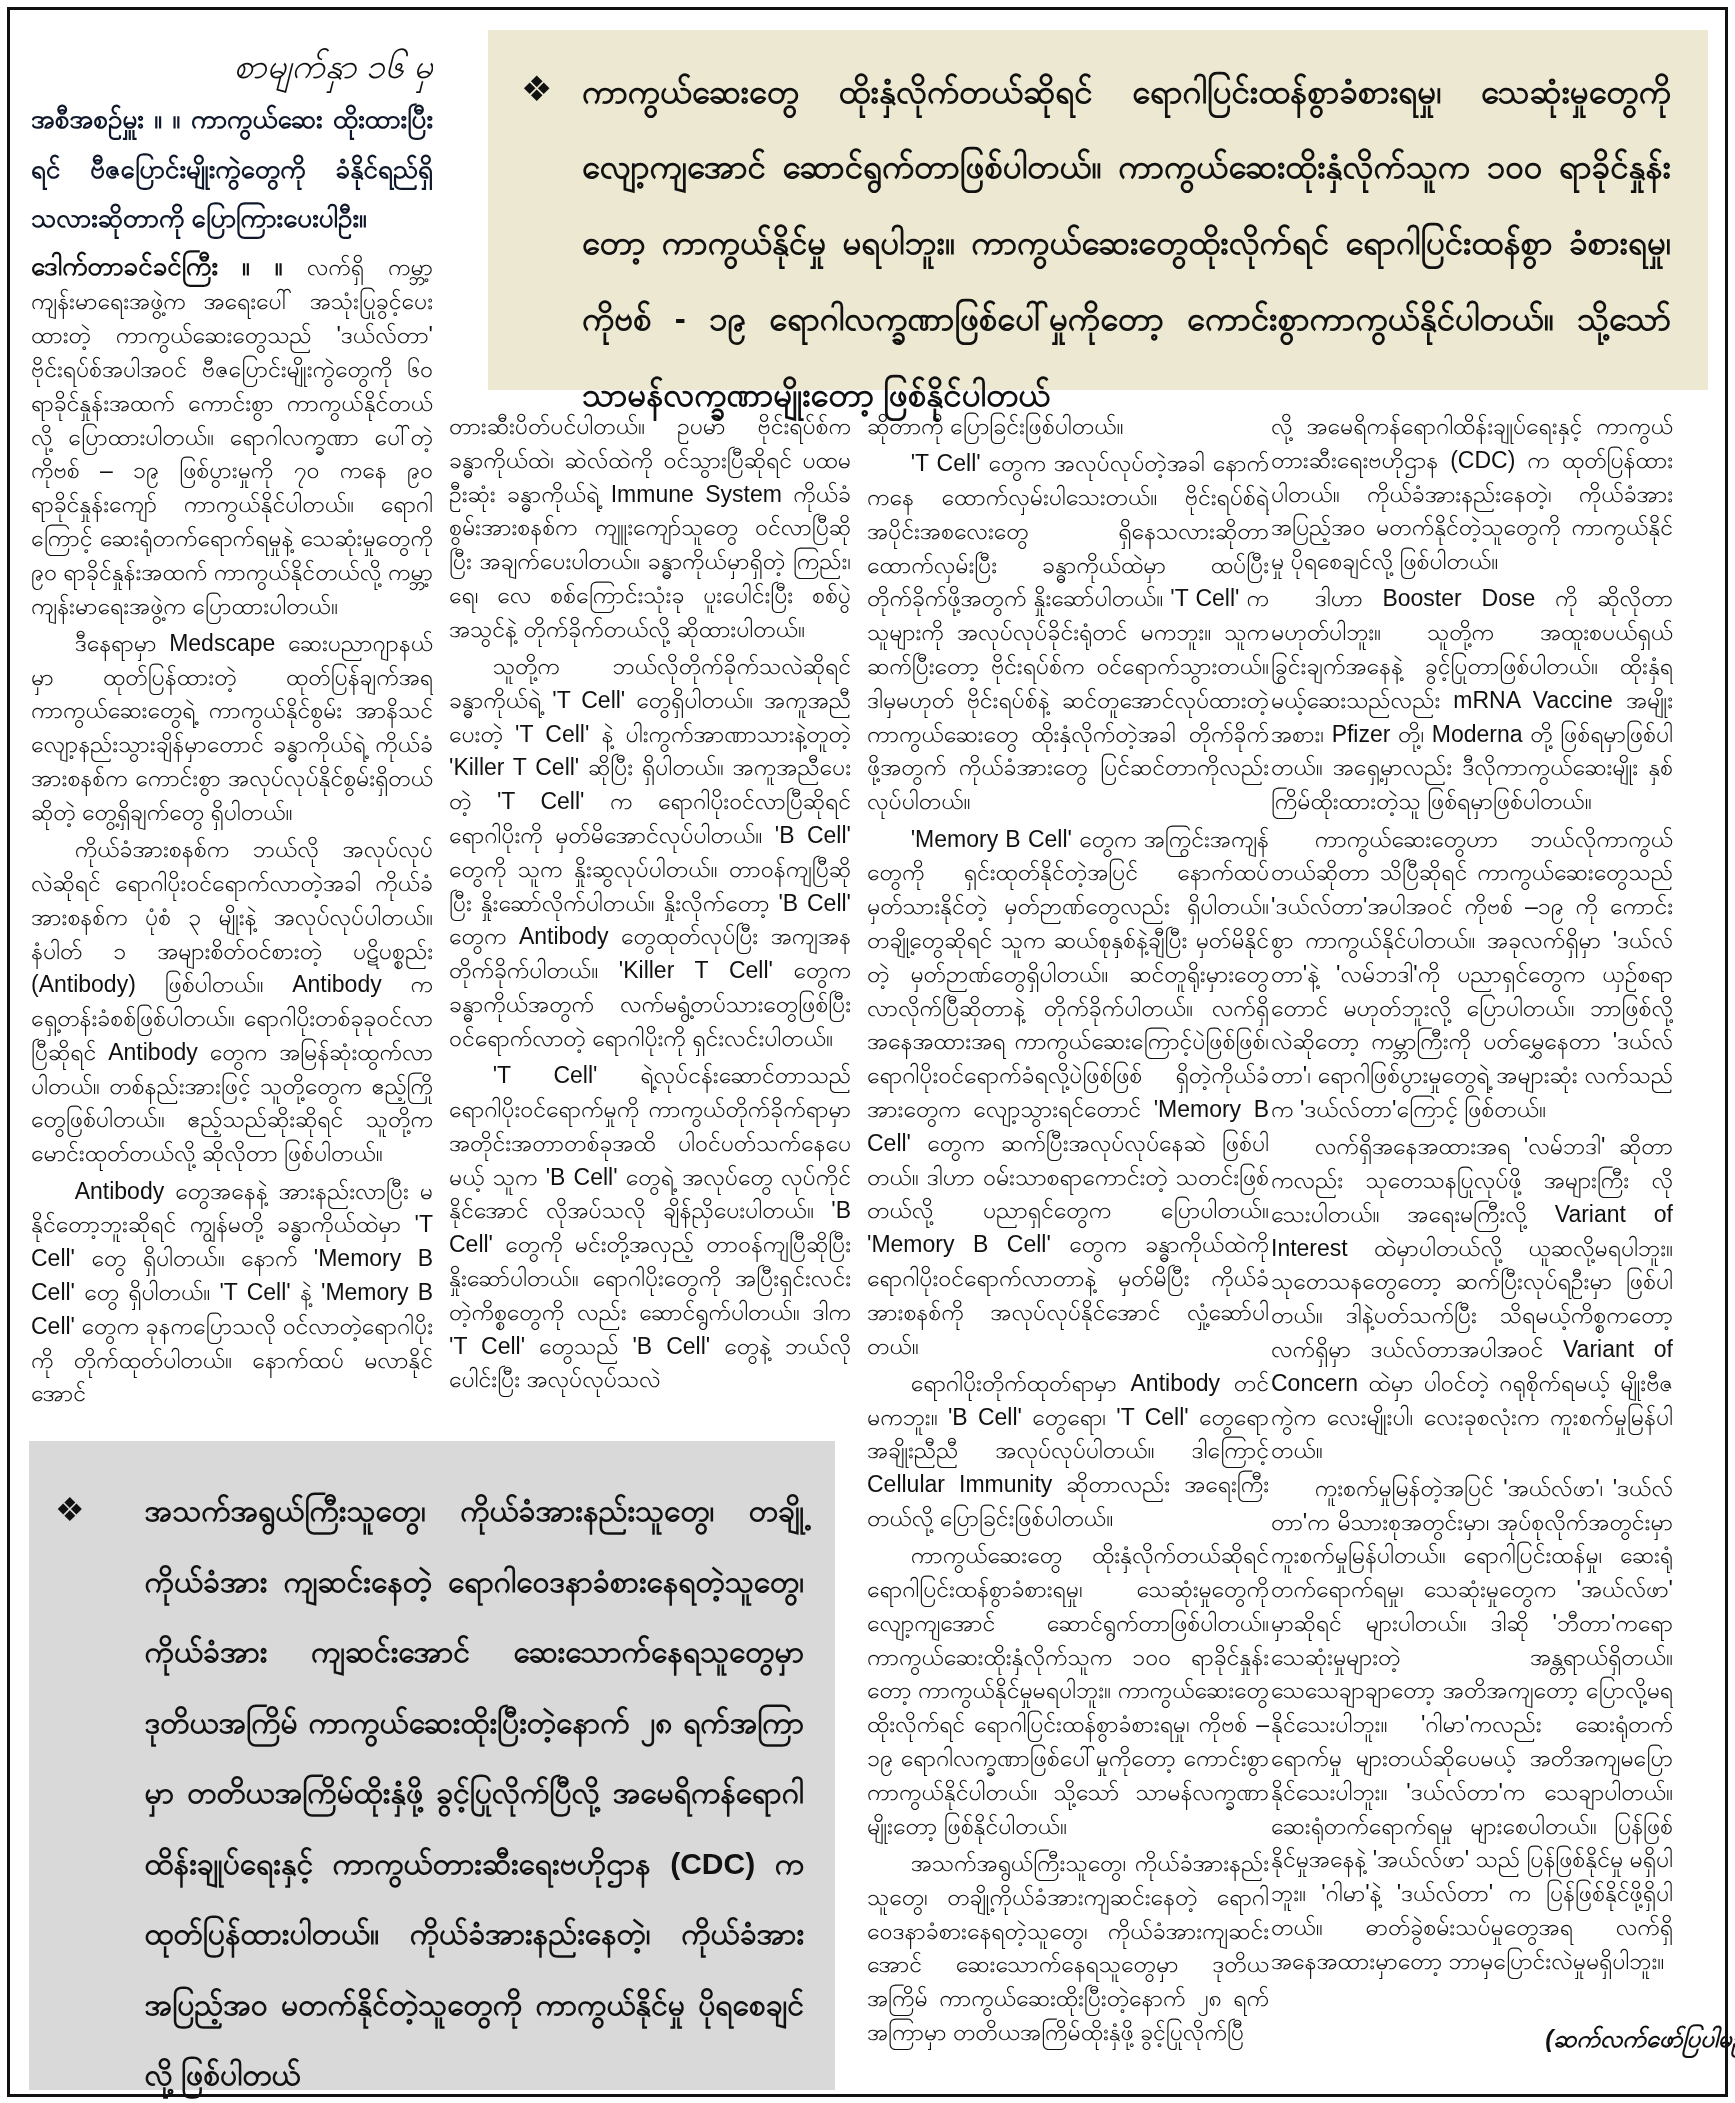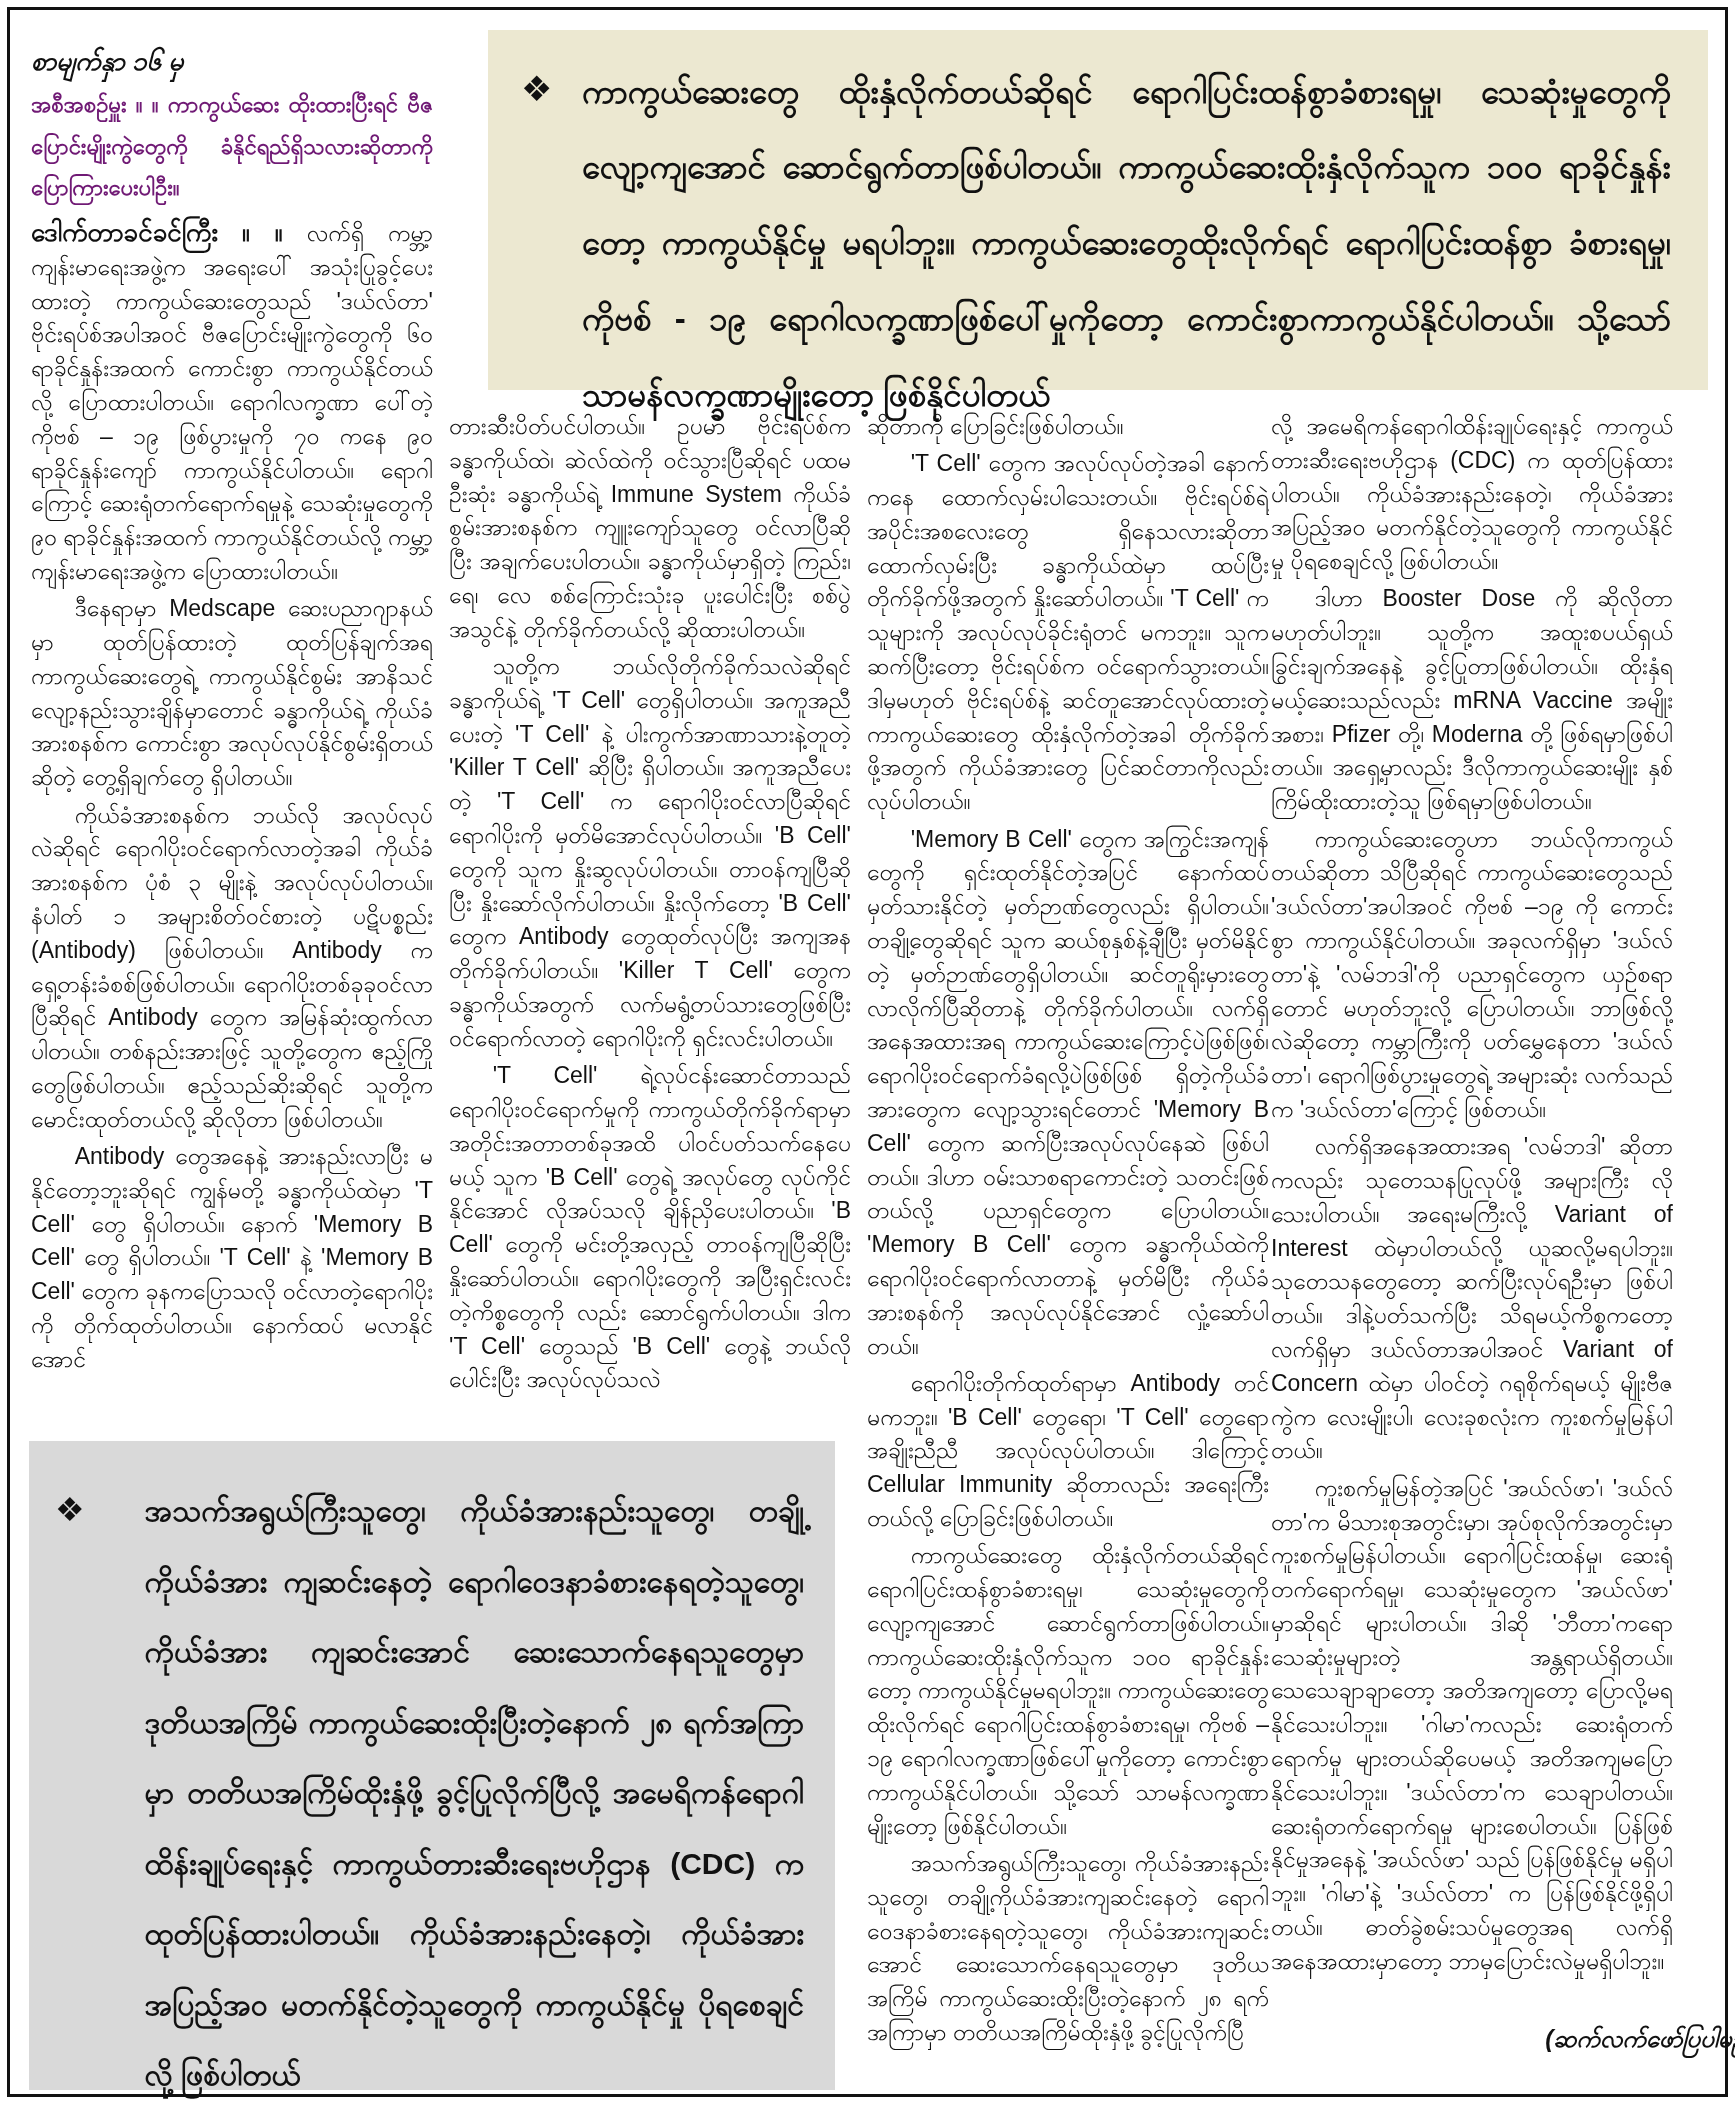--- a/index.html
+++ b/index.html
@@ -12,22 +12,22 @@
 
   
   .col{position:absolute;overflow:hidden;text-align:justify;font-size:23px;line-height:1.47;}
   #col1{left:31px;top:42px;width:402px;height:1390px;}
   #col2{left:449px;top:410px;width:402px;height:1024px;}
   #col3{left:867px;top:410px;width:402px;height:1670px;}
   #col4{left:1271px;top:410px;width:402px;height:1603px;}
   .col p{margin:0 0 3.5px 0;}
   .col p.indent{text-indent:1.9em;}
 
-  .page-ref{font-style:italic;font-weight:bold;font-size:26px;margin:0 0 12px 0;text-align:left;}
-  .question{color:#701a75;font-weight:bold;font-size:22px;line-height:1.9;margin:0 0 8.7px 0;}
+  .page-ref{font-style:italic;font-weight:normal;font-size:34px;margin:0 0 12px 0;text-align:right;}
+  .question{color:#0f172a;font-weight:bold;font-size:26px;line-height:1.9;margin:0 0 8.7px 0;}
   .answer-lead{font-weight:bold;font-size:26px;}
   .qa-sep{font-weight:bold;}
 
   
   .quote-box{display:flex;align-items:flex-start;box-sizing:border-box;}
   #quote-top{
     position:absolute;left:488px;top:29.5px;width:1220px;height:360px;
     background:#ece8d1;padding:24px 37px 17.4px 33px;
   }
   #quote-top .quote-text{font-size:33px;font-weight:bold;line-height:2.3;text-align:justify;}

